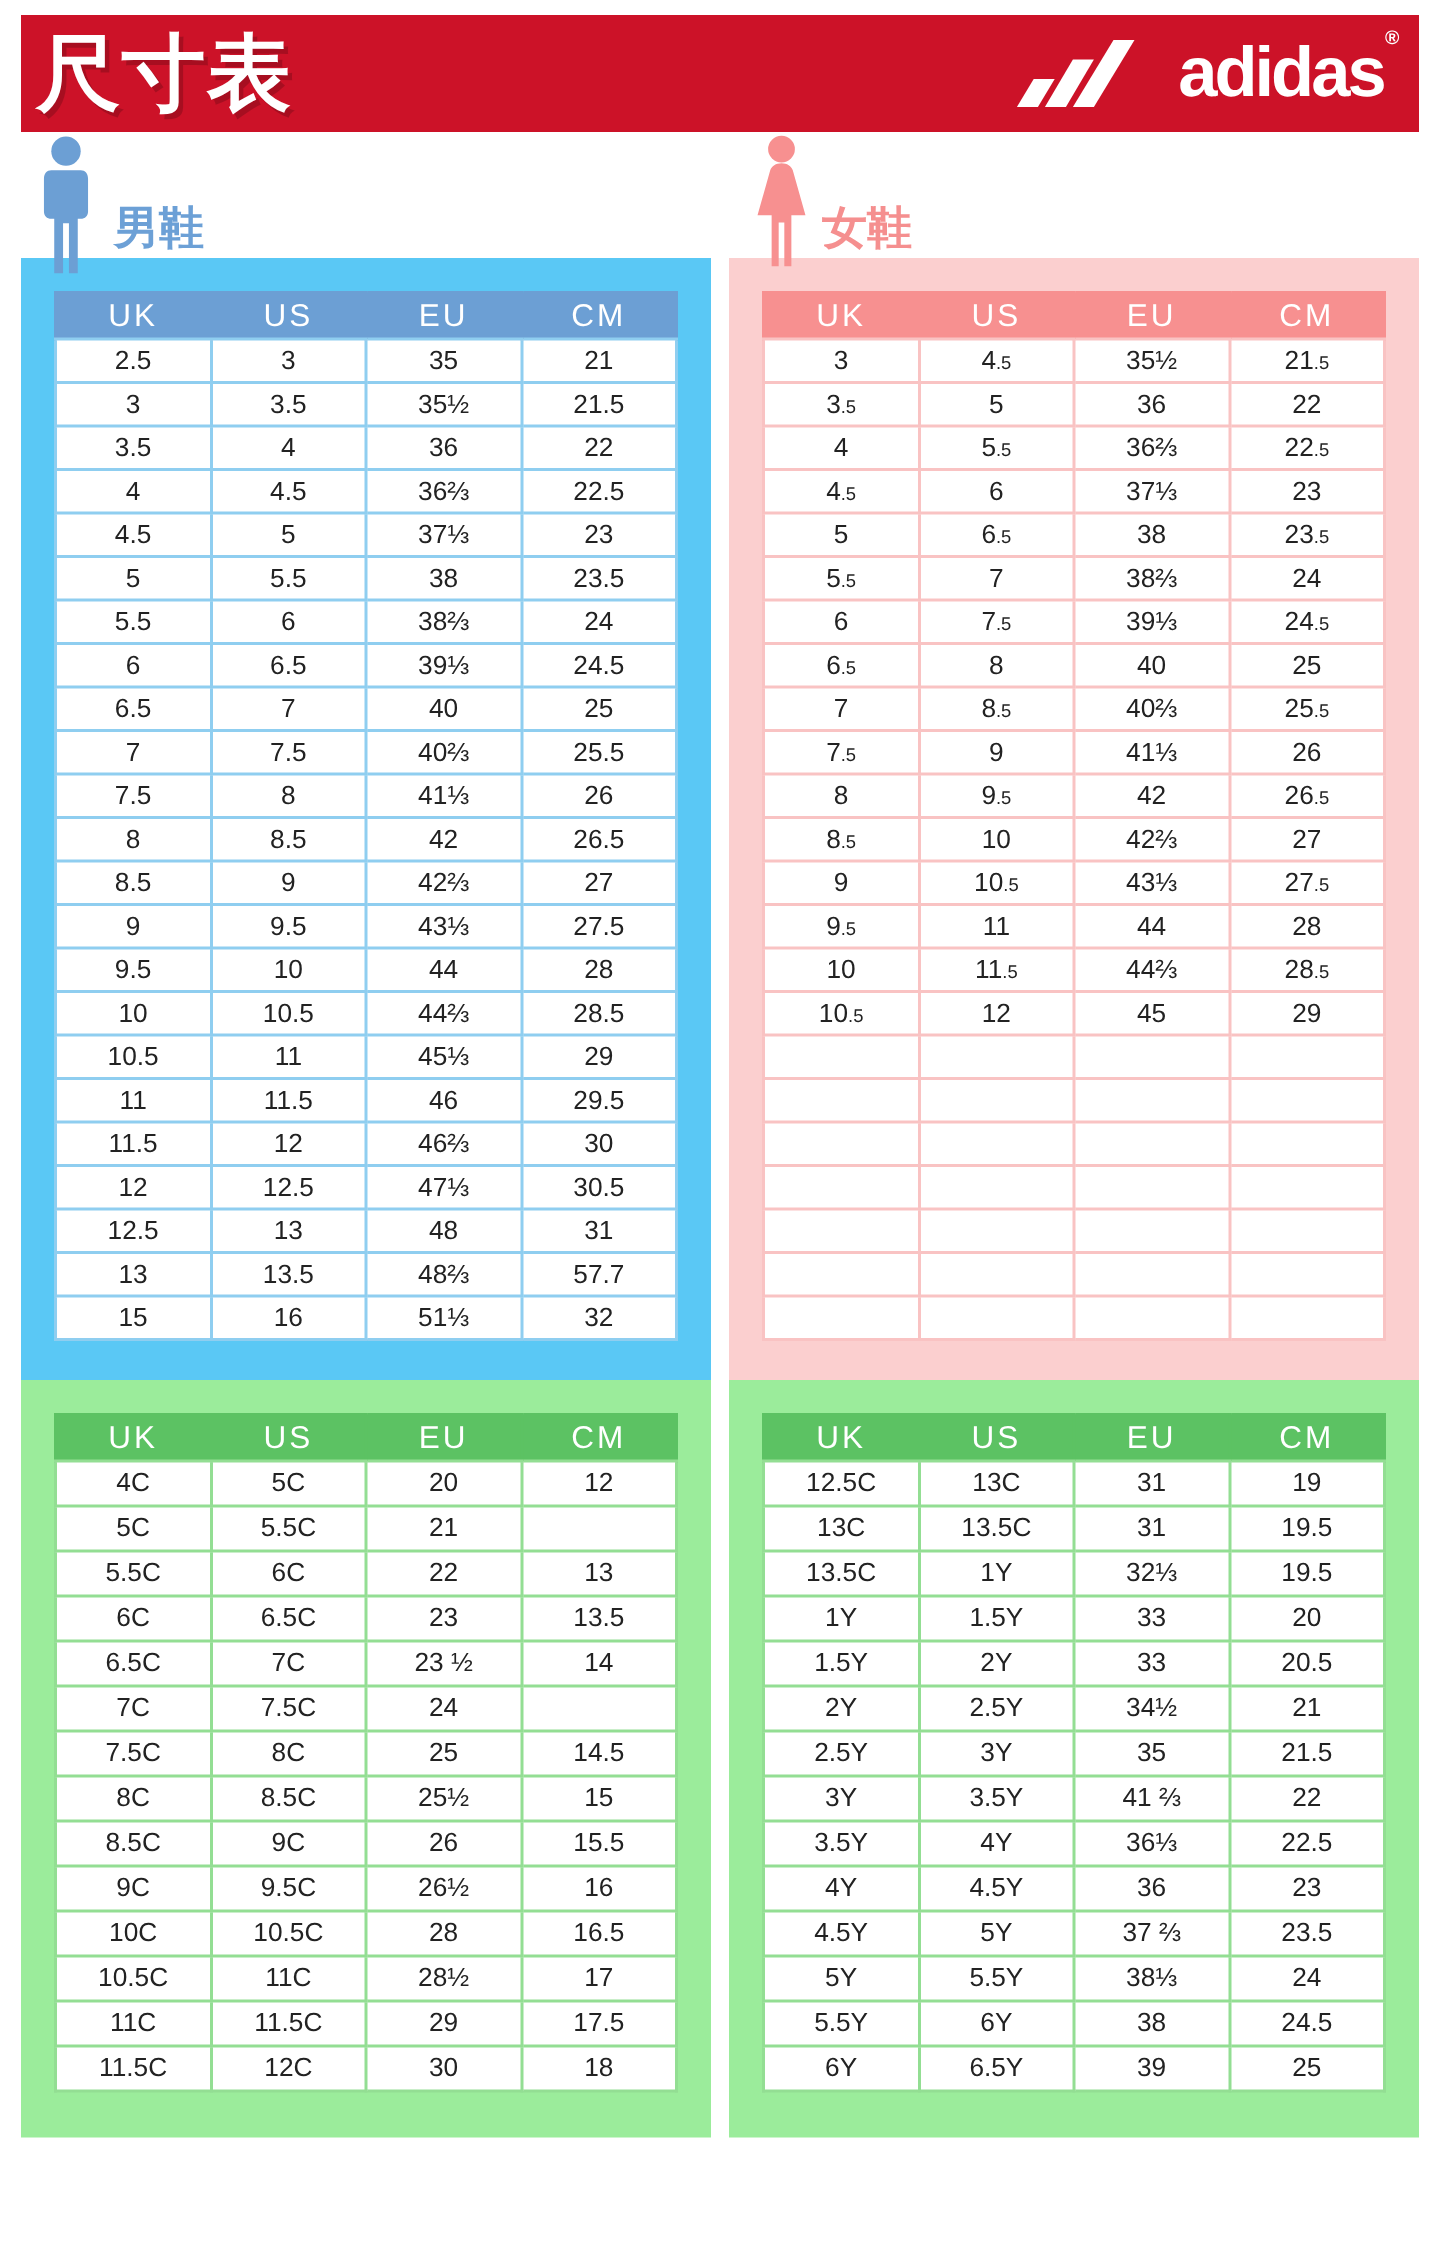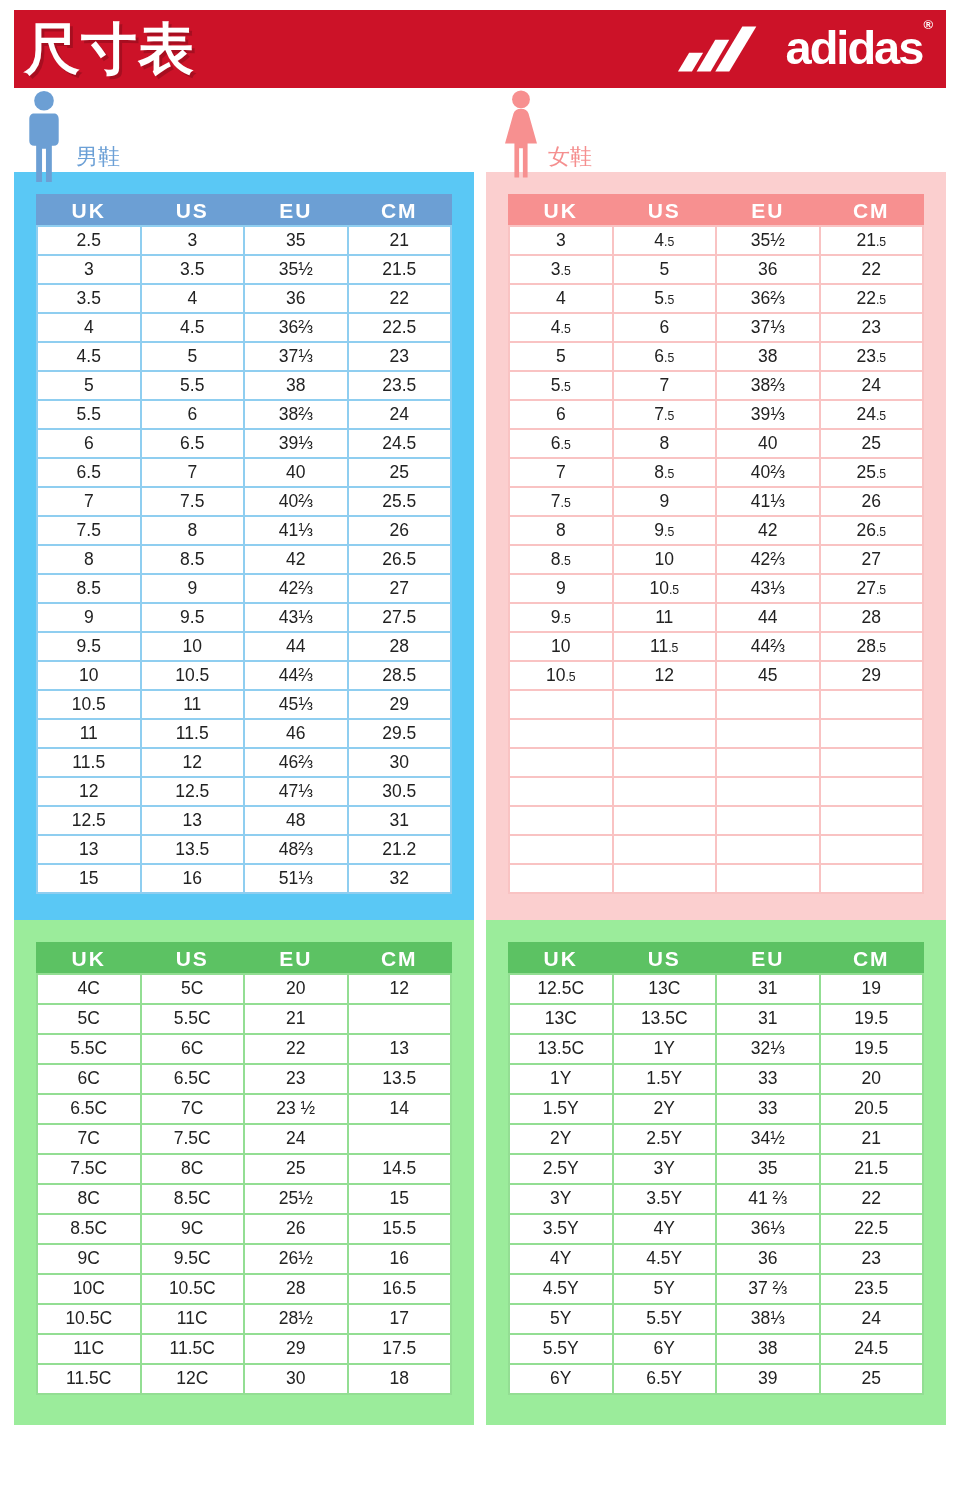--- a/index.html
+++ b/index.html
@@ -16,37 +16,37 @@
   .banner-title{color:#fff;font-size:56px;font-weight:900;line-height:1;letter-spacing:1px;text-shadow:3px 3px 0 rgba(0,0,0,0.18);}
   .logo{display:flex;align-items:center;gap:8px;}
   .logo svg{display:block;}
   .wordmark{color:#fff;font-size:47px;font-weight:900;letter-spacing:-2px;line-height:1;position:relative;top:-2px;margin-left:16px;}
   .regmark{color:#fff;font-size:13px;font-weight:700;vertical-align:top;position:relative;top:-6px;left:1px;}
   
   .sections{display:grid;grid-template-columns:460px 460px;column-gap:12px;}
   .section-head{position:relative;height:84px;}
   .head-icon{position:absolute;left:8px;top:2px;z-index:5;}
   .head-icon svg{display:block;}
-  .head-label{position:absolute;left:62px;bottom:4px;font-size:22px;font-weight:400;line-height:1;}
+  .head-label{position:absolute;left:62px;bottom:4px;font-size:30px;font-weight:700;line-height:1;}
   .men .head-label{color:var(--blue_text);}
   .women .head-label{color:var(--pink_text);}
   .man-color{color:var(--blue_head);}
   .woman-color{color:var(--pink_head);}
   .kid-color{color:#52C463;}
   
   .kids-head{position:relative;height:58px;margin-top:50px;}
   .kids-head .head-icon{left:14px;top:0;}
   .kids-head .head-label{left:94px;bottom:2px;color:var(--green_text);}
   
   .box{box-sizing:border-box;padding:22px 22px 26px 22px;}
   .box.blue{background:var(--blue_box);}
   .box.pink{background:var(--pink_box);}
   .box.green{background:var(--green_box);padding-bottom:30px;}
   table{width:100%;border-collapse:collapse;table-layout:fixed;}
-  th{height:29px;font-size:21px;font-weight:700;color:#fff;letter-spacing:2px;padding:0;line-height:1;}
+  th{height:29px;font-size:21px;font-weight:400;color:#fff;letter-spacing:2px;padding:0;line-height:1;}
   td{height:25px;padding:1px 0;text-align:center;font-size:17.5px;color:var(--cell_text);line-height:1;}
   .t-blue th{background:var(--blue_head);border:2px solid var(--blue_head);border-bottom:2px solid var(--blue_line);}
   .t-blue td{background:#fff;border:2px solid var(--blue_line);}
   .t-pink th{background:var(--pink_head);border:2px solid var(--pink_head);border-bottom:2px solid var(--pink_line);}
   .t-pink td{background:#fff;border:2px solid var(--pink_line);}
   .t-green th{background:var(--green_head);border:2px solid var(--green_head);border-bottom:2px solid var(--green_line);}
   .t-green td{background:#fff;border:2px solid var(--green_line);height:26px;}
   .sd{font-size:70%;}
 </style>
 </head>
@@ -213,21 +213,21 @@
               <tr>
                 <td>12.5</td>
                 <td>13</td>
                 <td>48</td>
                 <td>31</td>
               </tr>
               <tr>
                 <td>13</td>
                 <td>13.5</td>
                 <td>48⅔</td>
-                <td>21.2</td>
+                <td>57.7</td>
               </tr>
               <tr>
                 <td>15</td>
                 <td>16</td>
                 <td>51⅓</td>
                 <td>32</td>
               </tr>
             </tbody>
           </table>
       </div>

